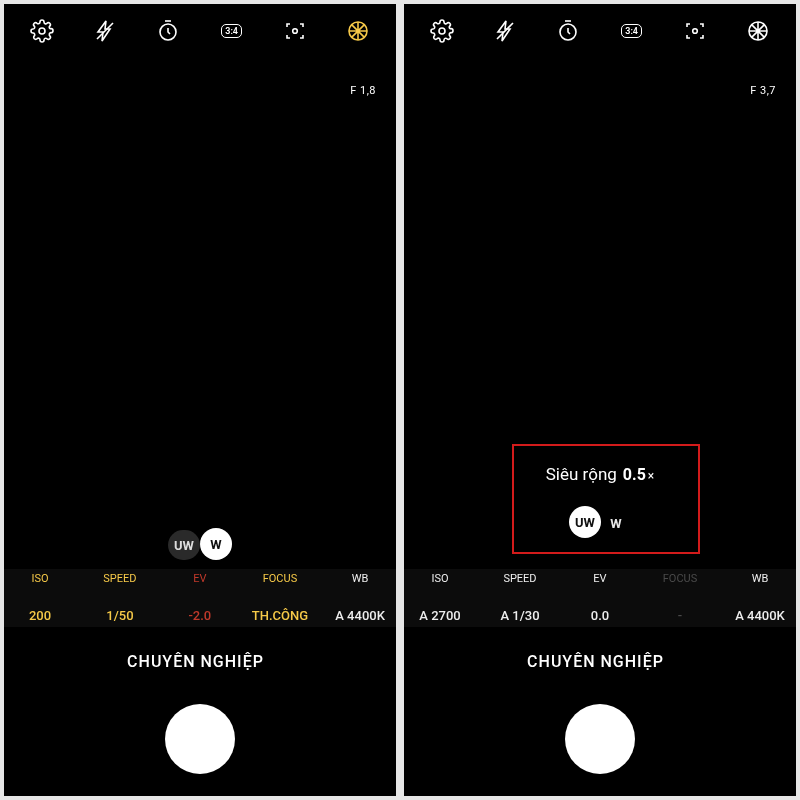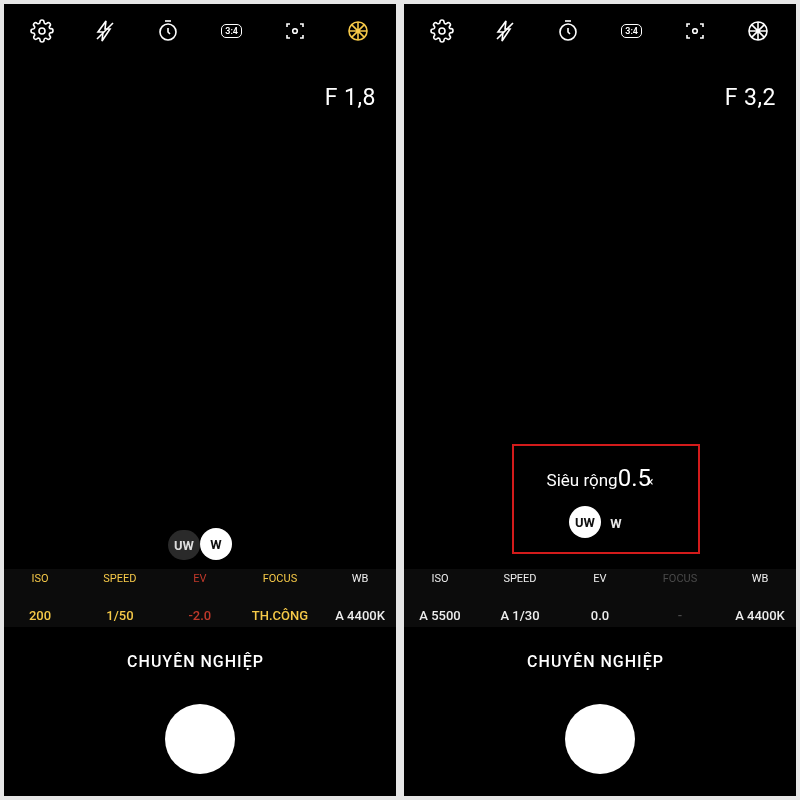--- a/index.html
+++ b/index.html
@@ -44,21 +44,21 @@
     border-radius: 5px;
     padding: 2px 3px 1px;
     line-height: 1;
   }
   
   .aperture {
     position: absolute;
     top: 80px;
     right: 20px;
     color: #fff;
-    font-size: 23px;
+    font-size: 11px;
     letter-spacing: .5px;
   }
   
   .lens-row {
     position: absolute;
     left: 50%;
     transform: translateX(-50%);
     display: flex;
     align-items: flex-end;
     gap: 0;
@@ -91,22 +91,23 @@
   }
   
   .zoom-label {
     position: absolute;
     left: 50%;
     transform: translateX(-50%);
     color: #fff;
     font-size: 17px;
     display: flex;
     align-items: baseline;
-  }
-  .zoom-label .mult { font-weight: 400; font-size: 24px; }
+    gap: 6px;
+  }
+  .zoom-label .mult { font-weight: 700; font-size: 16px; }
   .zoom-label .x { font-size: 12px; margin-left: -4px; }
   
   .red-box {
     position: absolute;
     border: 2px solid #d31b1b;
   }
   
   .params {
     position: absolute;
     left: 0; right: 0;
@@ -263,39 +264,39 @@
         </svg>
     </div>
     <div class="top-icon">
       <svg viewBox="0 0 24 24" fill="none" stroke="currentColor" stroke-width="1.6">
           <circle cx="12" cy="12" r="9"></circle>
           <path d="M12 3v18M3 12h18M5.6 5.6l12.8 12.8M18.4 5.6 5.6 18.4"></path>
         </svg>
     </div>
   </div>
 
-  <div class="aperture">F 3,2</div>
+  <div class="aperture">F 3,7</div>
 
   <div class="red-box" style="left:108px;top:440px;width:188px;height:110px"></div>
 
   <div class="zoom-label" style="top:460px">
     <span>Siêu rộng</span>
     <span class="mult">0.5</span>
     <span class="x">×</span>
   </div>
 
   <div class="lens-row" style="top:502px">
     <div class="lens-pill active-white">UW</div>
     <div class="lens-pill inactive-plain">W</div>
   </div>
 
   <div class="params">
     <div class="param white">
       <div class="lbl">ISO</div>
-      <div class="val">A 5500</div>
+      <div class="val">A 2700</div>
     </div>
     <div class="param white">
       <div class="lbl">SPEED</div>
       <div class="val">A 1/30</div>
     </div>
     <div class="param white">
       <div class="lbl">EV</div>
       <div class="val">0.0</div>
     </div>
     <div class="param dim">

